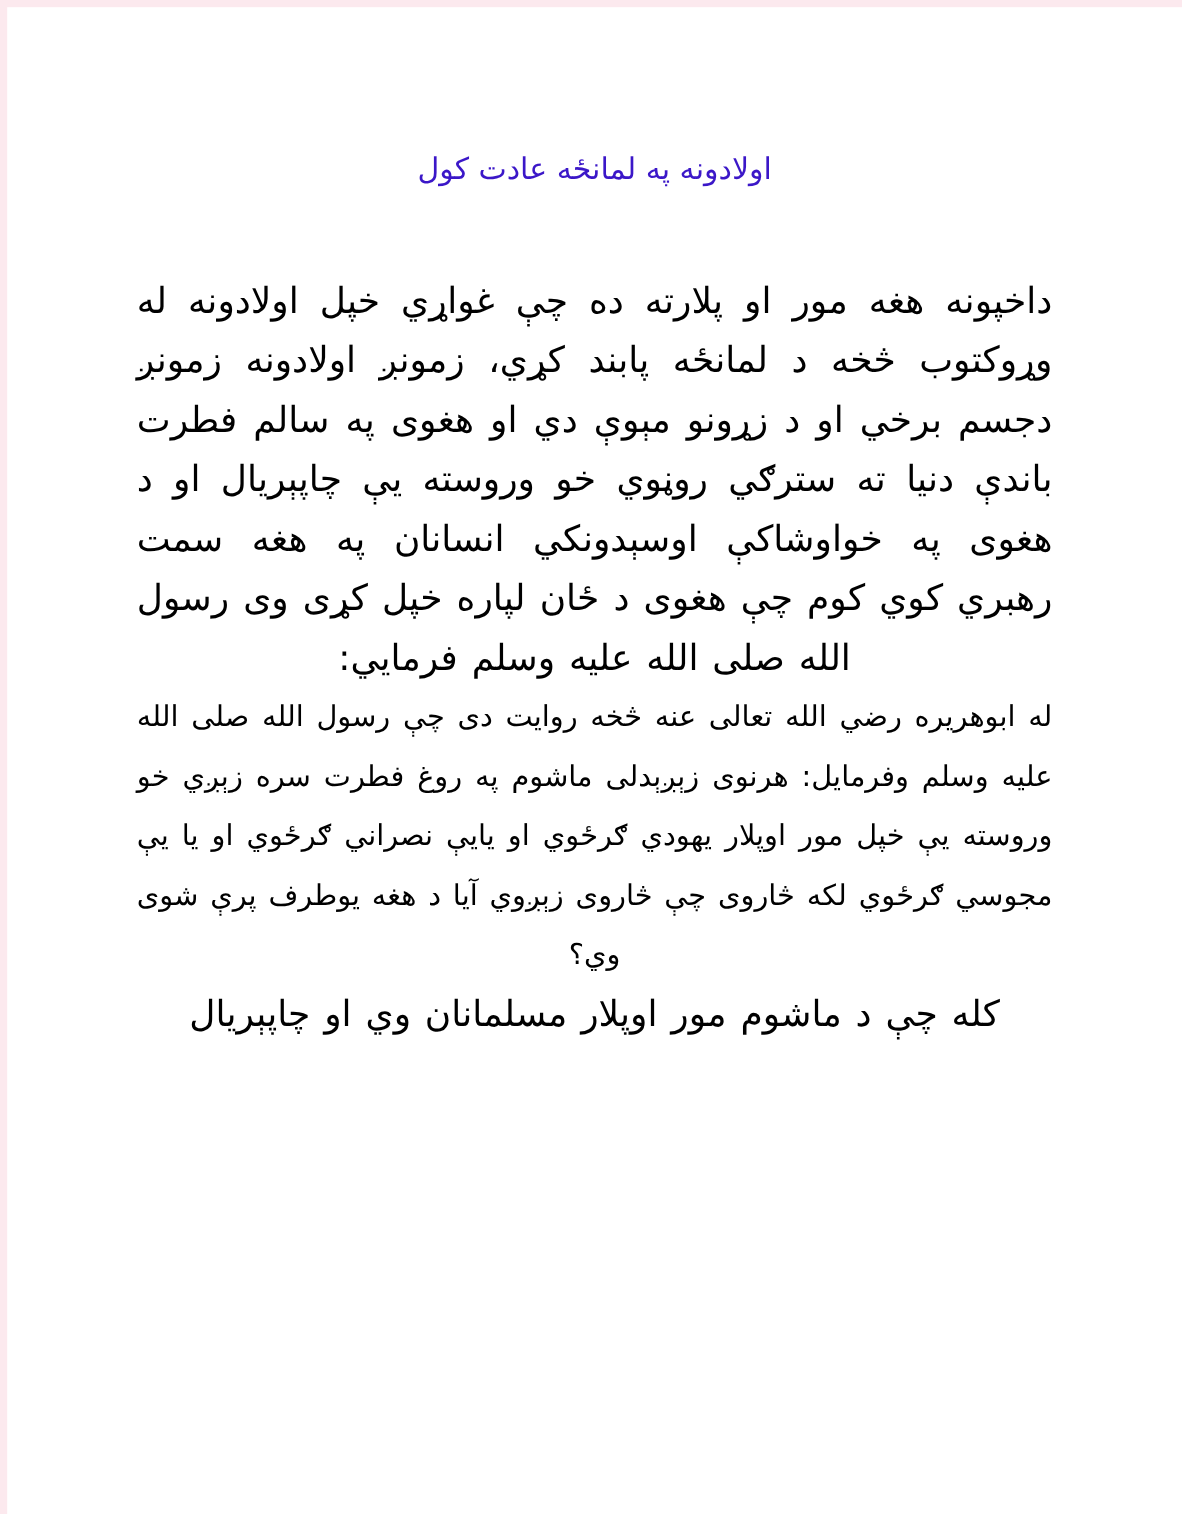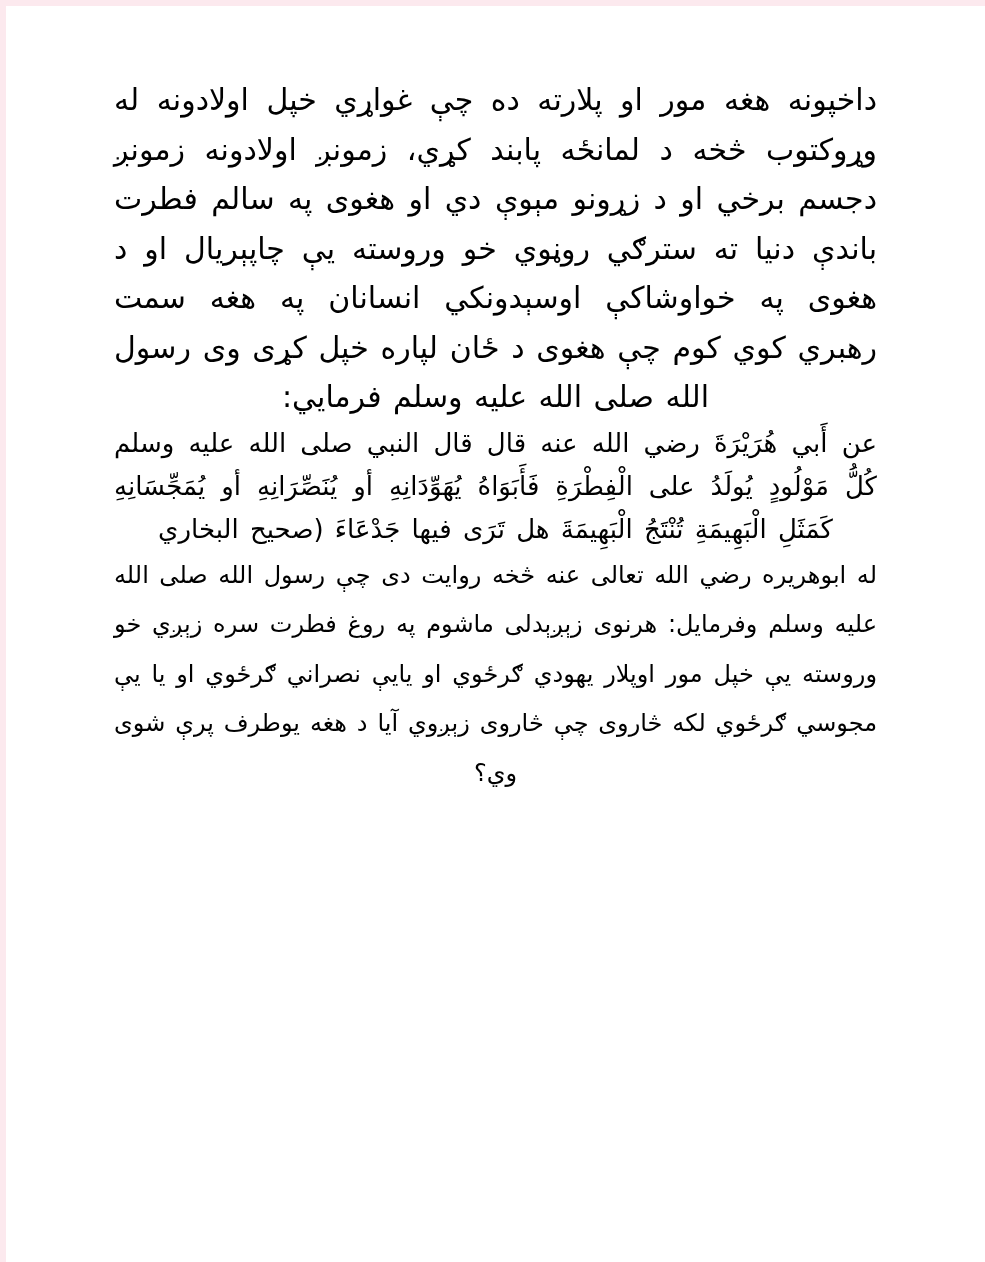--- a/index.html
+++ b/index.html
@@ -112,25 +112,26 @@
 </style>
 </head>
 <body>
 
 <div class="edge-strip-top"></div>
 <div class="edge-strip-left"></div>
 
 <div class="page">
   <div class="content">
 
+    <h1 class="doc-title">اولادونه په لمانځه عادت كول</h1>
 
     <div class="body-block">
 
       <p class="para-main">داخپونه هغه مور او پلارته ده چې غواړي خپل اولادونه له وړوكتوب څخه د لمانځه پابند كړي، زمونږ اولادونه زمونږ دجسم برخي او د زړونو مېوې دي  او هغوى په سالم فطرت باندې دنيا ته سترګي روڼوي خو وروسته يې چاپېريال او د هغوى په خواوشاكې اوسېدونكي انسانان په هغه سمت رهبري كوي كوم چې هغوى د ځان لپاره خپل كړى وى رسول الله صلى الله عليه وسلم فرمايي:</p>
 
-      <p class="hadith">عن أَبي هُرَيْرَةَ رضي الله عنه قال قال النبي  صلى الله عليه وسلم  كُلُّ مَوْلُودٍ يُولَدُ على الْفِطْرَةِ فَأَبَوَاهُ يُهَوِّدَانِهِ أو يُنَصِّرَانِهِ أو يُمَجِّسَانِهِ كَمَثَلِ الْبَهِيمَةِ تُنْتَجُ الْبَهِيمَةَ هل تَرَى فيها جَدْعَاءَ (صحيح البخاري</p>
 
       <p class="translation">له ابوهريره رضي الله تعالى عنه څخه روايت دى چې رسول الله صلى الله عليه وسلم وفرمايل: هرنوى زېږېدلى ماشوم په روغ فطرت سره زېږي خو وروسته يې خپل مور اوپلار يهودي ګرځوي او يايې نصراني ګرځوي او يا يې مجوسي ګرځوي لكه څاروى چې څاروى زېږوي آيا د هغه يوطرف پرې شوى وي؟</p>
 
+      <p class="tail">كله چې د ماشوم مور اوپلار مسلمانان وي او چاپېريال</p>
 
     </div>
   </div>
 </div>
 
 </body></html>

